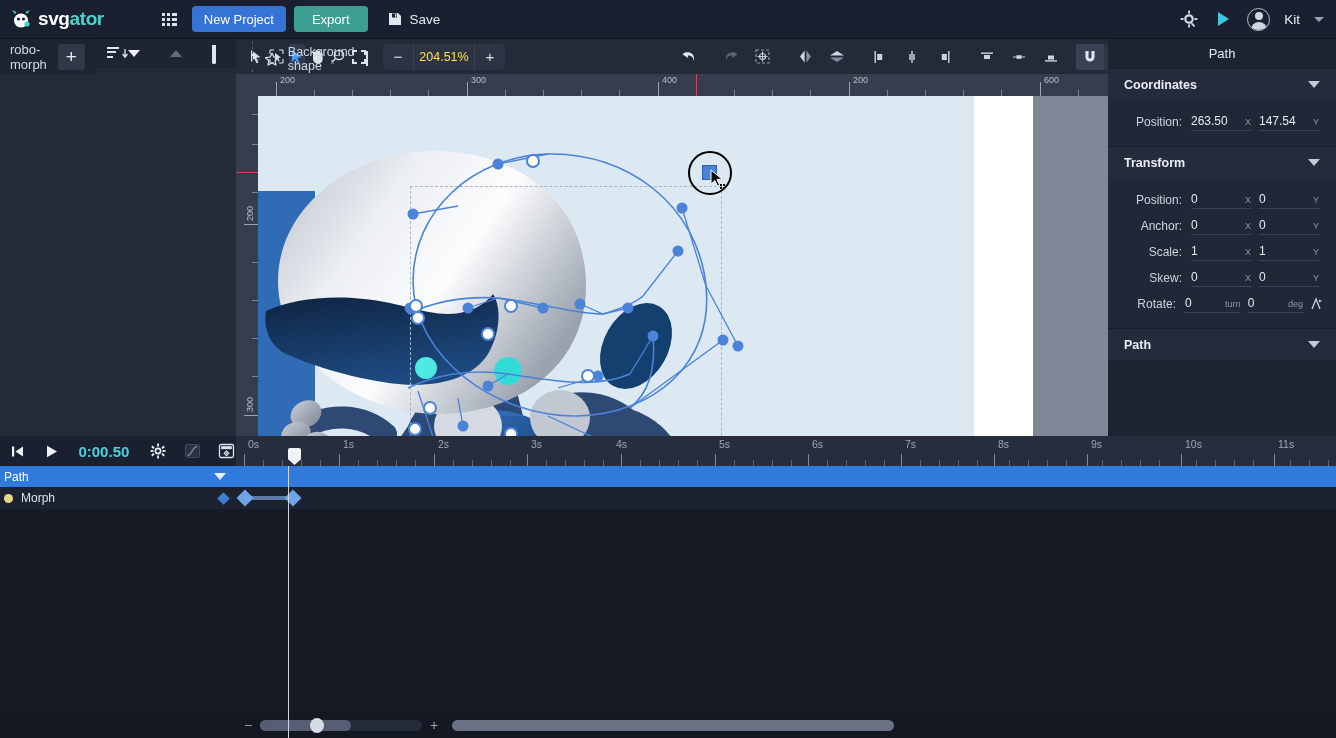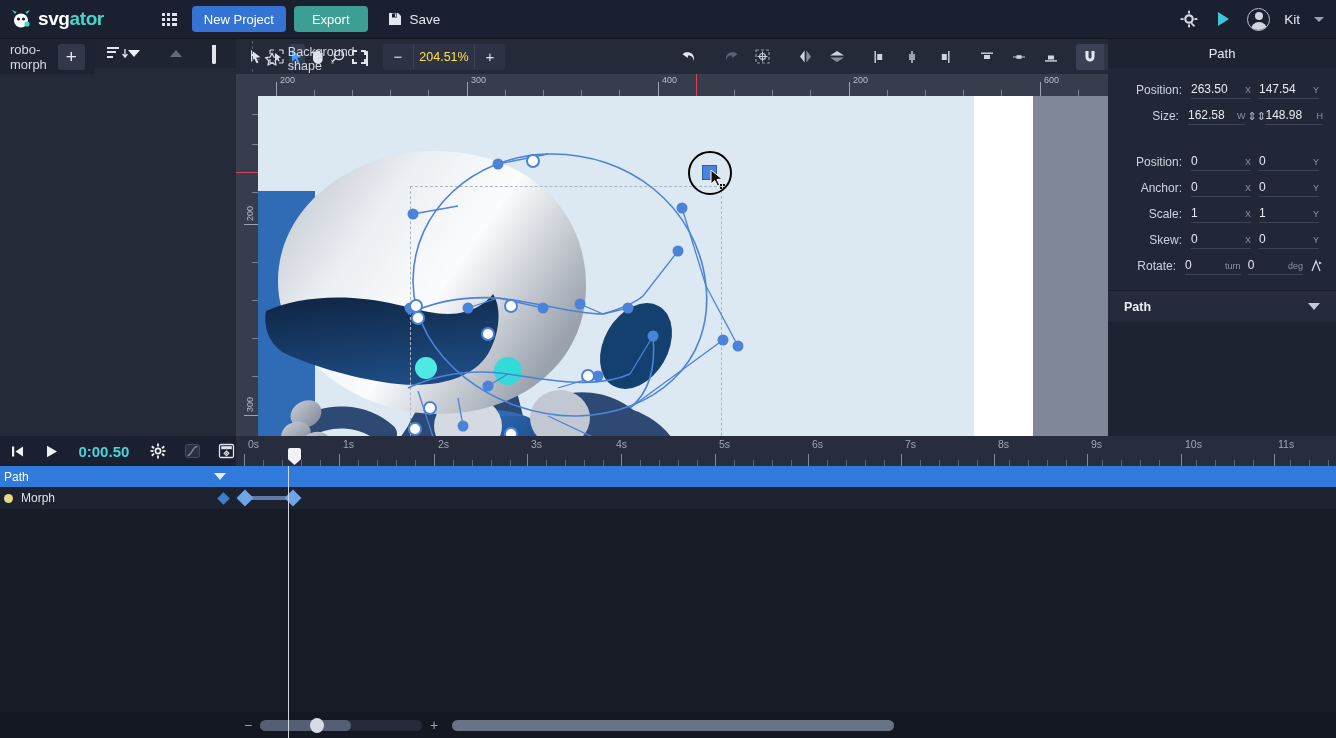--- a/index.html
+++ b/index.html
@@ -660,47 +660,43 @@
                 </g>
               </svg>
           </span>
         </div>
       </div>
     </div>
 
     <div class="right-panel">
       <div class="rp-title">Path</div>
 
+      <div class="rp-sect">
+        <span class="t">Coordinates</span>
+        <span class="cv"></span>
+      </div>
       <div class="rp-body">
         <div class="fld-row">
           <span class="fld-lbl">Position:</span>
           <span class="fld">
             <input value="263.50" style="">
             <span class="suf">X</span>
           </span>
           <span class="gap8"></span>
           <span class="fld">
             <input value="147.54" style="">
             <span class="suf">Y</span>
           </span>
         </div>
-        <div class="fld-row">
-          <span class="fld-lbl">Size:</span>
-          <span class="fld">
-            <input value="162.58" style="">
-            <span class="suf">W</span>
-          </span>
-          <span class="link-ic">⇕⇕</span>
-          <span class="fld">
-            <input value="148.98" style="">
-            <span class="suf">H</span>
-          </span>
-        </div>
-      </div>
-
+      </div>
+
+      <div class="rp-sect">
+        <span class="t">Transform</span>
+        <span class="cv"></span>
+      </div>
       <div class="rp-body">
         <div class="fld-row">
           <span class="fld-lbl">Position:</span>
           <span class="fld">
               <input value="0" style="">
               <span class="suf">X</span>
             </span>
           <span class="gap8"></span>
           <span class="fld">
               <input value="0" style="">

